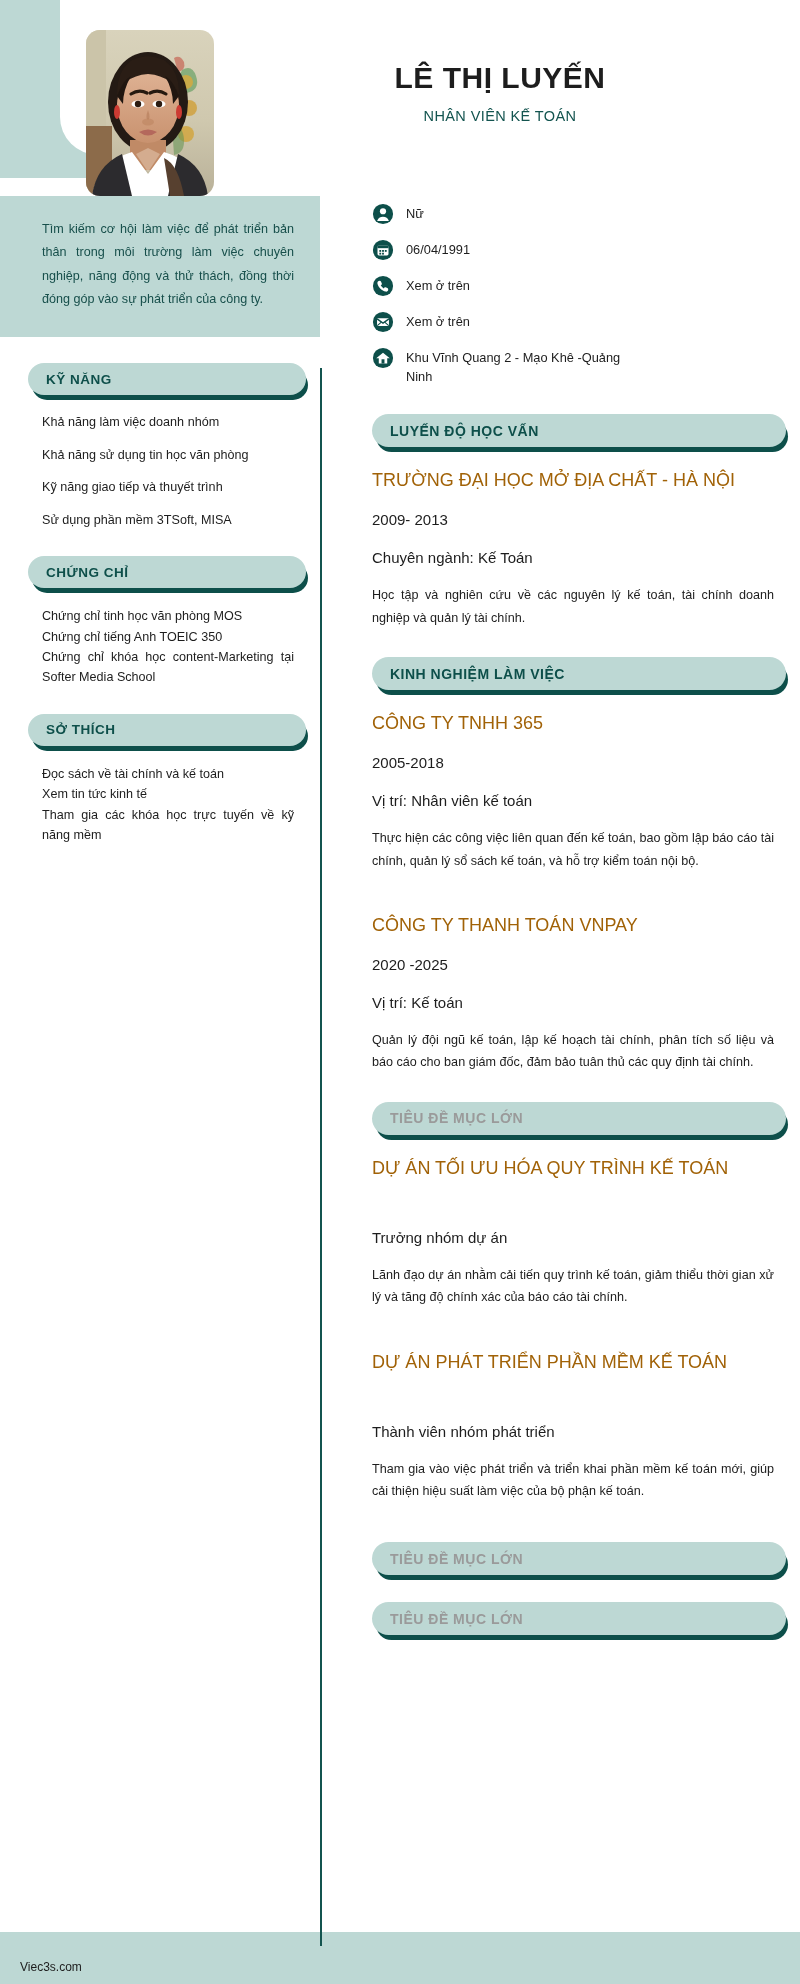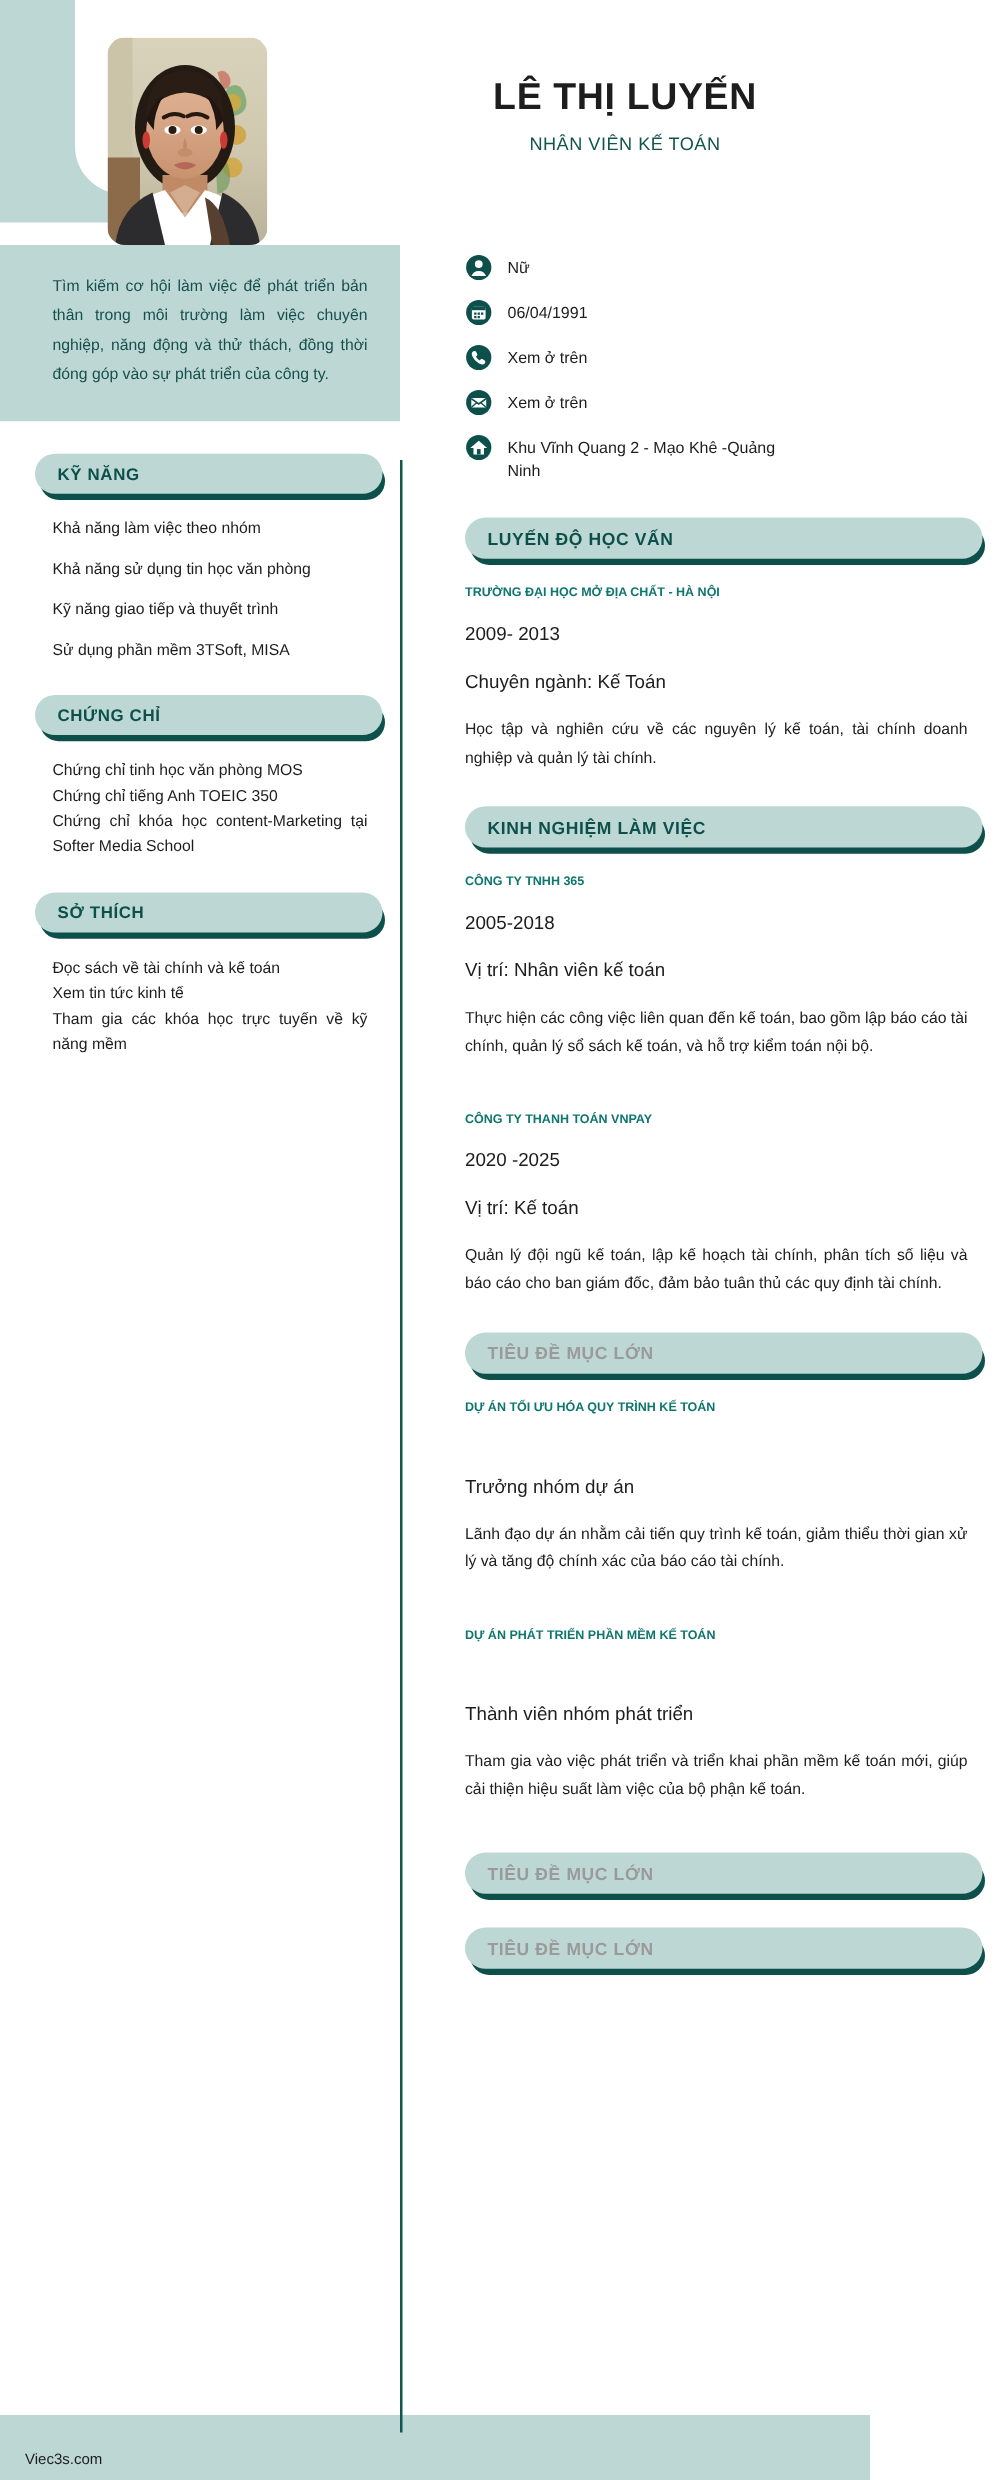--- a/index.html
+++ b/index.html
@@ -185,23 +185,23 @@
     font-size: 12.8px;
     color: #1d1d1d;
     line-height: 1.5;
     padding-top: 2px;
     max-width: 235px;
   }
 
   
   .entry { margin: 20px 26px 0 18px; }
   .entry-title {
-    font-size: 10px;
-    font-weight: 700;
-    color: #0f766e;
+    font-size: 18px;
+    font-weight: 400;
+    color: #a16207;
     line-height: 1.5;
     margin-bottom: 14px;
   }
   .entry-line {
     font-size: 15px;
     color: #1d1d1d;
     line-height: 1.6;
     margin-bottom: 14px;
   }
   .entry-desc {
@@ -211,21 +211,21 @@
     text-align: justify;
     margin-bottom: 6px;
   }
   .entry-gap { height: 14px; }
   .entry-gap-lg { height: 30px; }
 
   
   .footer {
     position: absolute;
     left: 0; bottom: 0;
-    width: 696px;
+    width: 800px;
     height: 52px;
     background: #bdd8d4;
   }
   .footer-label {
     position: absolute;
     left: 20px; bottom: 10px;
     font-size: 12px;
     color: #1d1d1d;
   }
   .footer-divider {
@@ -325,21 +325,21 @@
         <p>Tìm kiếm cơ hội làm việc để phát triển bản thân trong môi trường làm việc chuyên nghiệp, năng động và thử thách, đồng thời đóng góp vào sự phát triển của công ty.</p>
       </div>
 
       <div class="sec-head">
         <div class="shadow"></div>
         <div class="pill">
           <span>KỸ NĂNG</span>
         </div>
       </div>
       <div class="plain-list">
-        <div class="row">Khả năng làm việc theo nhóm</div>
+        <div class="row">Khả năng làm việc doanh nhóm</div>
         <div class="row">Khả năng sử dụng tin học văn phòng</div>
         <div class="row">Kỹ năng giao tiếp và thuyết trình</div>
         <div class="row">Sử dụng phần mềm 3TSoft, MISA</div>
       </div>
 
       <div class="sec-head">
         <div class="shadow"></div>
         <div class="pill">
           <span>CHỨNG CHỈ</span>
         </div>

